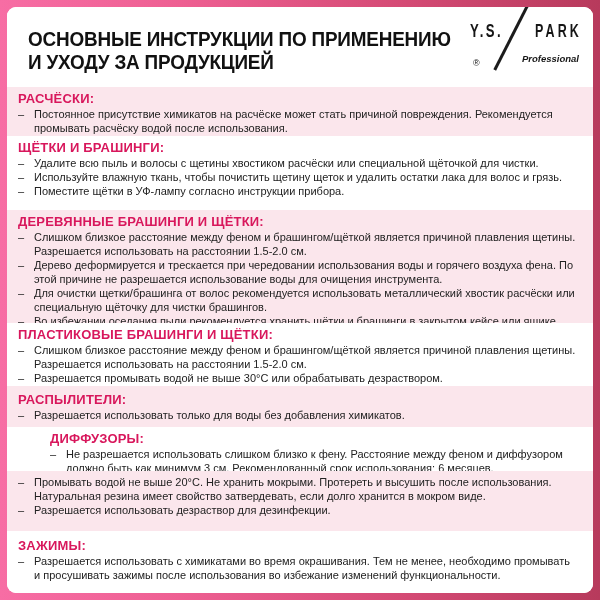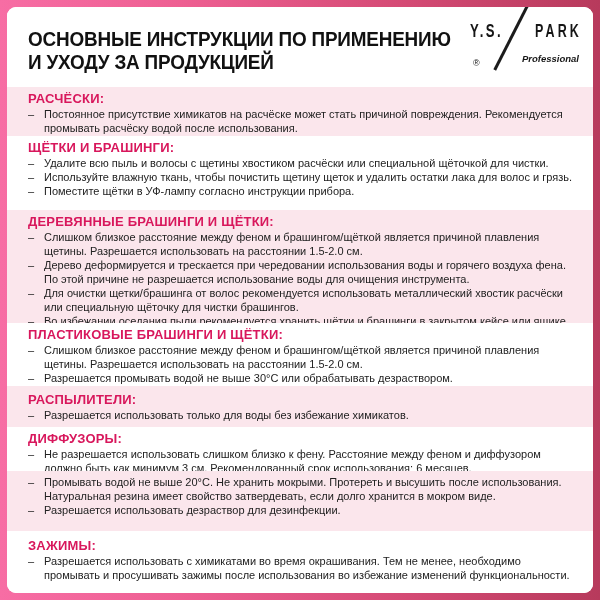--- a/index.html
+++ b/index.html
@@ -10,21 +10,21 @@
     background:linear-gradient(90deg,#f76da4 0%,#ee5f92 30%,#d44a74 68%,#b73a5c 100%);
     font-family:"Liberation Sans",sans-serif;
   }
   .panel{
     position:absolute;inset:7px;
     background:#ffffff;
     border-radius:9px;
     overflow:hidden;
     display:flex;flex-direction:column;
   }
-  .band{overflow:hidden;padding:4px 16px 0 21px;}
+  .band{overflow:hidden;padding:4px 16px 0 11px;}
   .band.pink{background:#fbe6ec;}
   .band.white{background:#ffffff;}
 
   
   .hdr{height:81px;position:relative;padding:21px 8px 0 21px;background:#ffffff;}
   .title{color:#111111;font-weight:bold;font-size:19.5px;line-height:23px;
          letter-spacing:-0.2px;transform:scaleX(0.97);transform-origin:left top;}
   .logo{position:absolute;top:0;right:10px;width:145px;height:68px;color:#161616;}
   .logo .slash{position:absolute;left:72px;top:-7px;width:3px;height:74px;
                background:#1c1c1c;transform:rotate(27deg);}
@@ -38,21 +38,21 @@
 
   
   h2{margin:0 0 1px 0;font-size:13px;line-height:15px;font-weight:bold;
      color:#d8175c;letter-spacing:0.2px;}
   ul{margin:0;padding:0;list-style:none;}
   li{display:flex;align-items:flex-start;color:#222222;font-size:11px;line-height:14px;}
   li .dash{flex:0 0 16px;}
   li .txt{flex:1;}
 
   .s1{height:50px;} .s2{height:64px;} .s3{height:115px;margin-top:12px;} .s4{height:65px;}
-  .s5{height:41px;padding-top:6px;} .s6{height:45px;} .s7{height:62px;}
+  .s5{height:41px;padding-top:6px;} .s6{height:45px;margin-left:32px;} .s7{height:62px;}
   .s8{height:63px;padding-top:7px;}
 </style>
 </head>
 <body>
 
 <div class="frame">
   <div class="panel">
 
     <header class="hdr">
       <div class="title">
@@ -130,21 +130,21 @@
             <span class="txt">Разрешается промывать водой не выше 30°С или обрабатывать дезраствором.</span>
           </li>
       </ul>
     </section>
 
     <section class="band pink s5">
       <h2>РАСПЫЛИТЕЛИ:</h2>
       <ul>
         <li>
             <span class="dash">–</span>
-            <span class="txt">Разрешается использовать только для воды без избежание химикатов.</span>
+            <span class="txt">Разрешается использовать только для воды без добавления химикатов.</span>
           </li>
       </ul>
     </section>
 
     <section class="band white s6">
       <h2>ДИФФУЗОРЫ:</h2>
       <ul>
         <li>
             <span class="dash">–</span>
             <span class="txt">Не разрешается использовать слишком близко к фену. Расстояние между феном и диффузором должно быть как минимум 3 см. Рекомендованный срок использования: 6 месяцев.</span>

